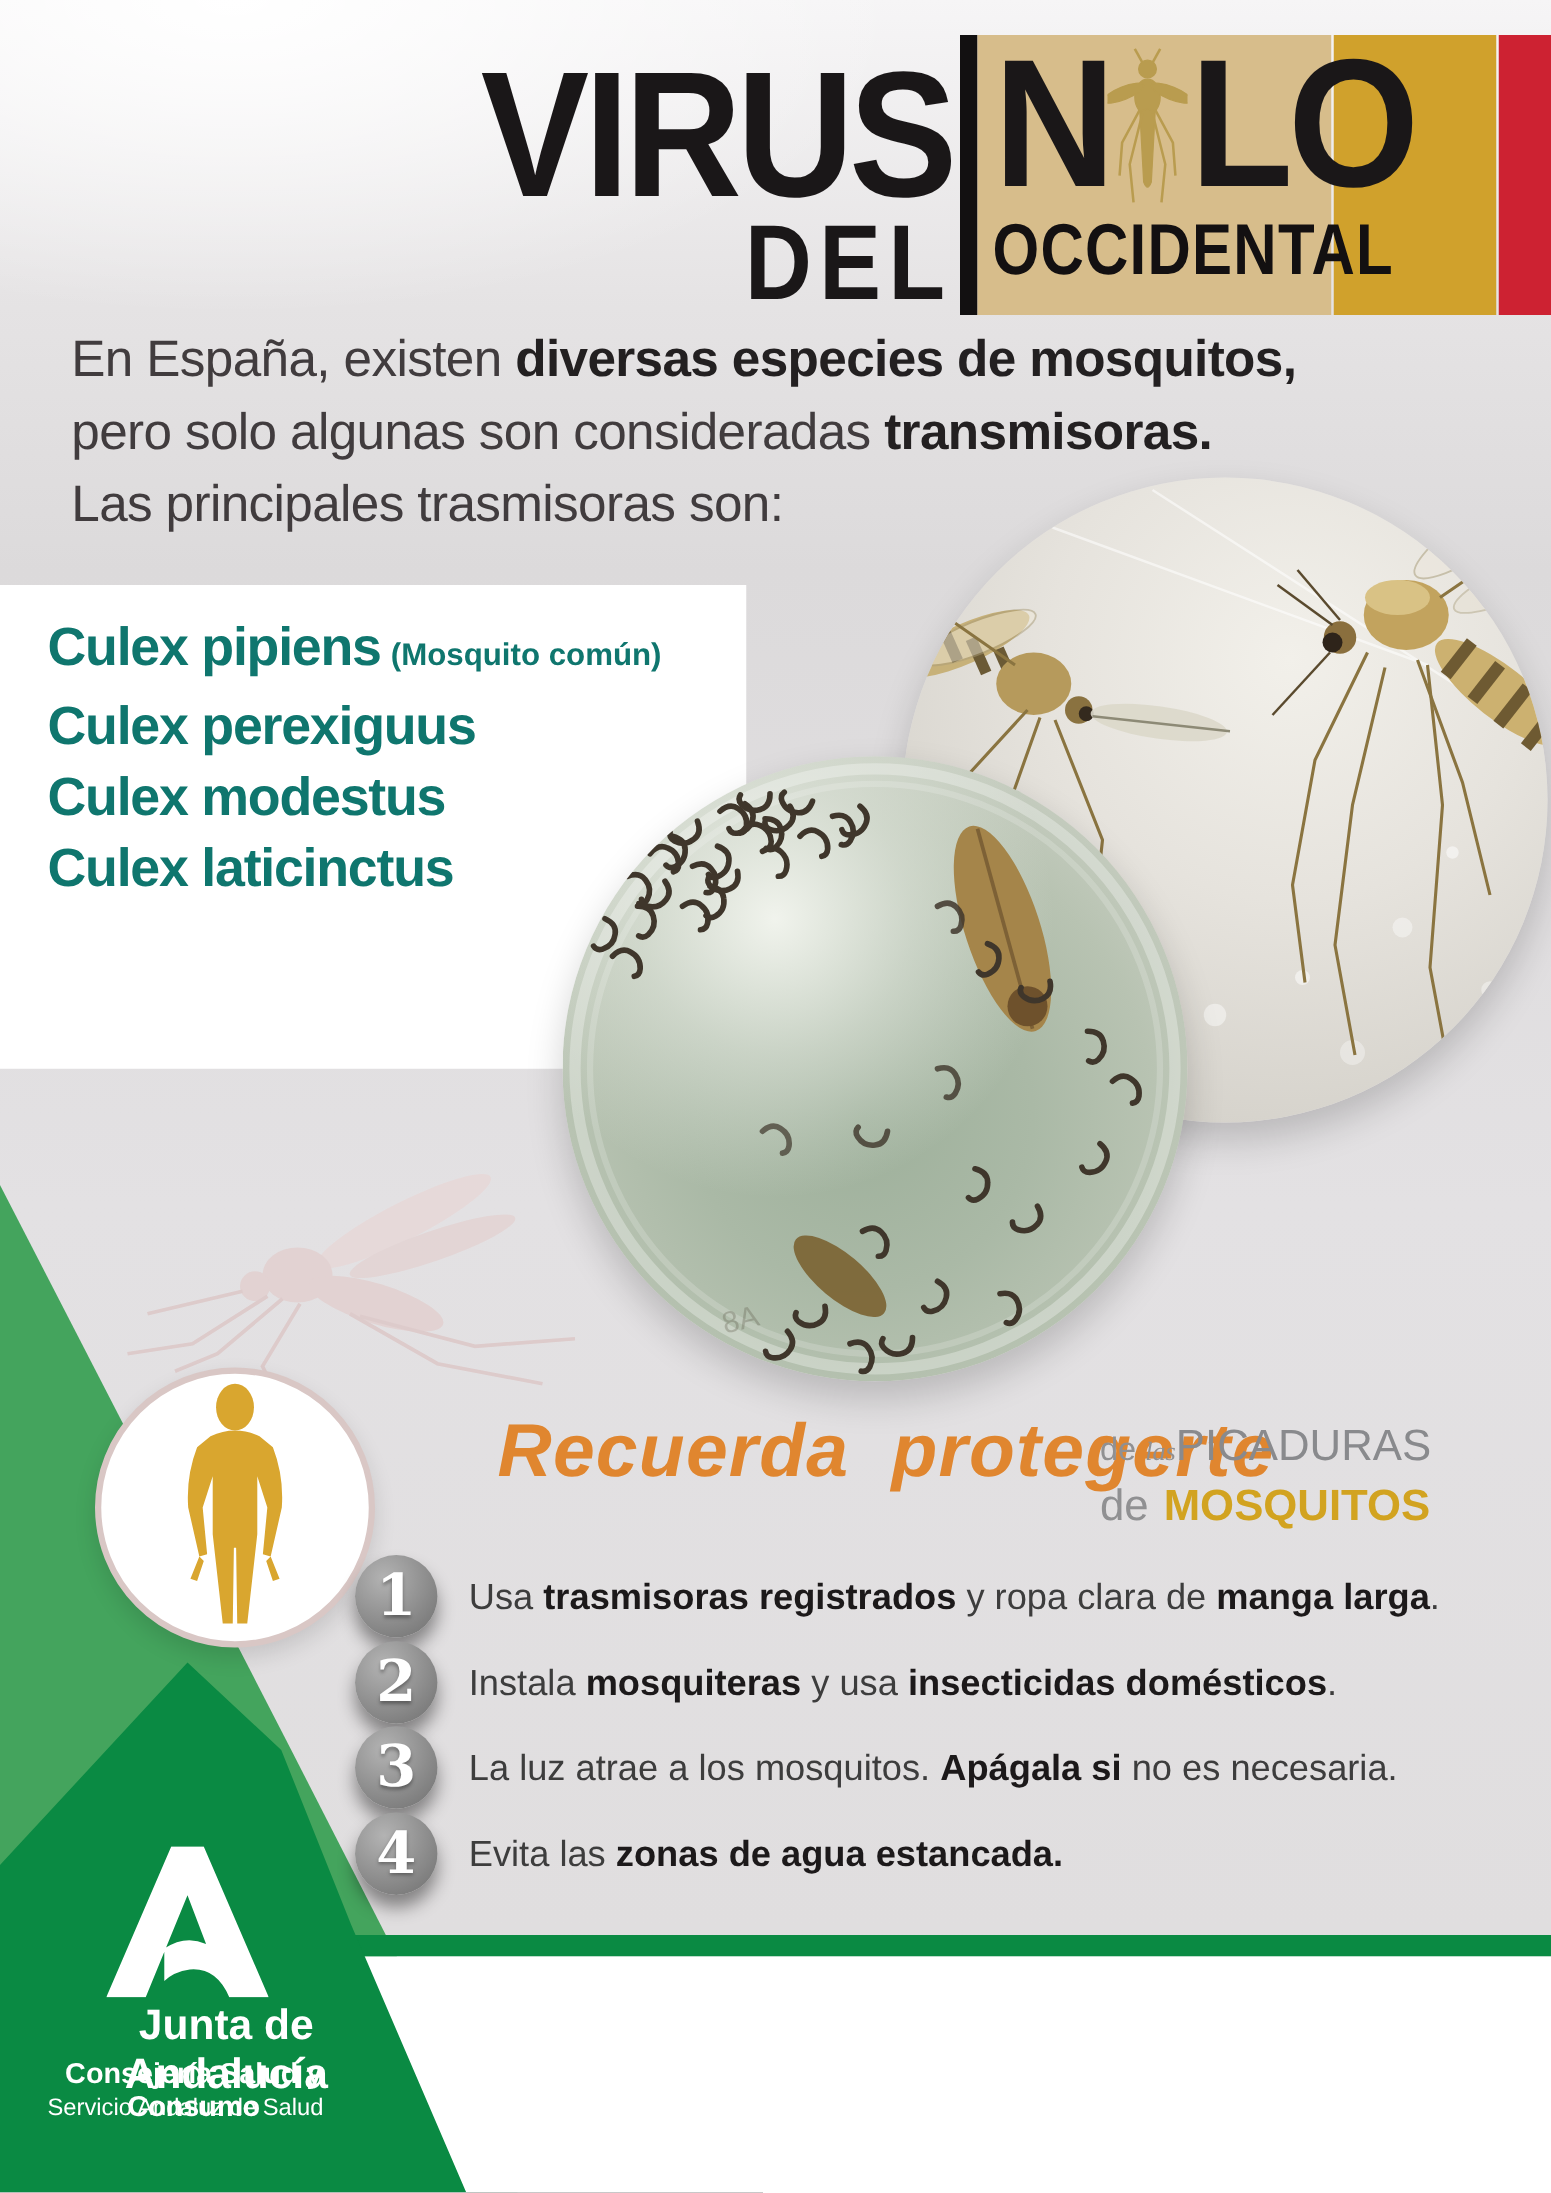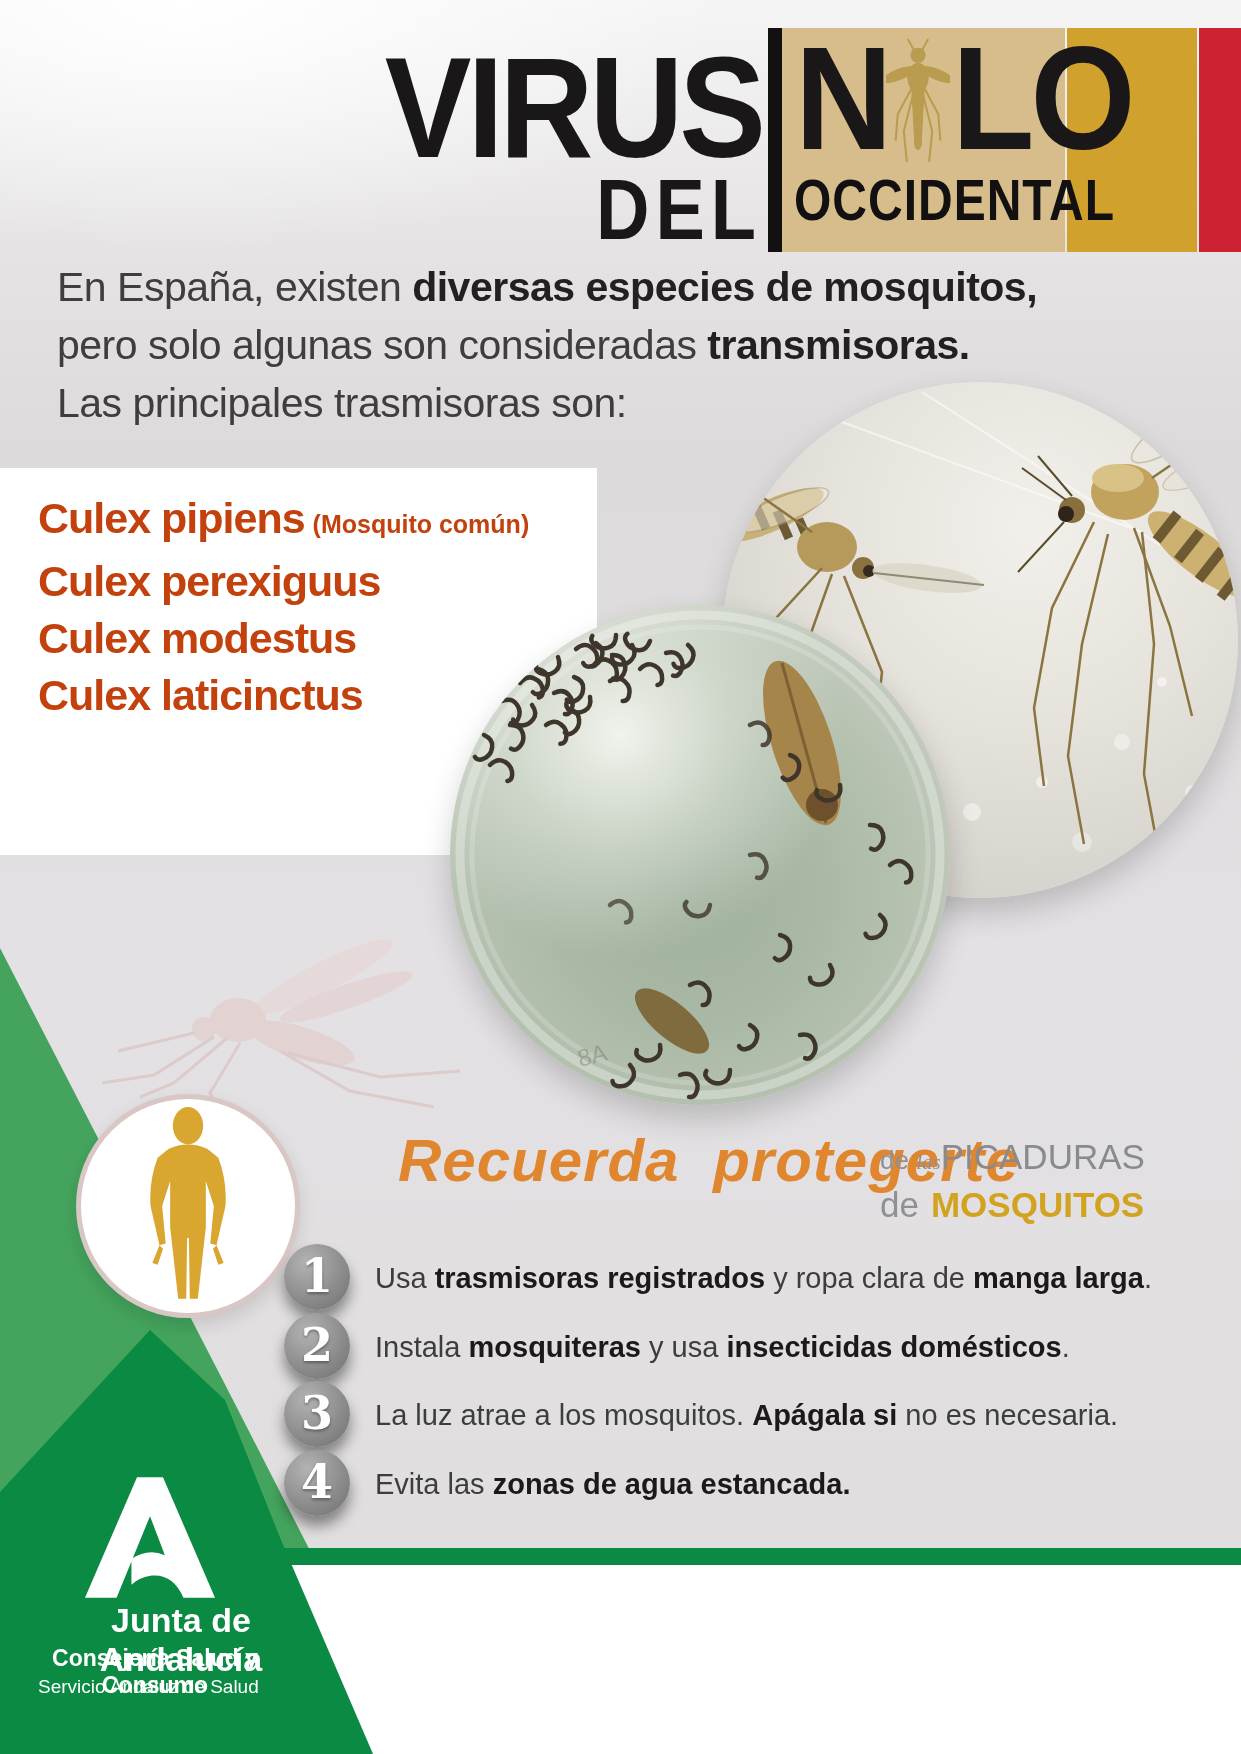--- a/index.html
+++ b/index.html
@@ -32,21 +32,21 @@
   
   .intro{
     left:57px; top:258px; width:1110px;
     font-size:41px; line-height:58px; color:#413c3e; letter-spacing:-0.5px;
   }
   .intro b{color:#232021; font-weight:700;}
 
   
   .species-box{left:0; top:468px; width:597px; height:387px; background:#ffffff;}
   .species-list{position:absolute; left:38px; top:22px;}
-  .species-line{font-size:43px; font-weight:700; color:#c2410c; line-height:57px; letter-spacing:-1px; white-space:nowrap;}
+  .species-line{font-size:43px; font-weight:700; color:#0f766e; line-height:57px; letter-spacing:-1px; white-space:nowrap;}
   .species-note{font-size:25px; letter-spacing:0; margin-left:8px;}
 
   
   .photo-circle{border-radius:50%; overflow:hidden; box-shadow:0 14px 30px rgba(0,0,0,.18);}
   .mosq-photo{left:722px; top:382px; width:516px; height:516px;
     background:radial-gradient(circle at 60% 28%, #f2f0ea 0%, #e6e3dd 40%, #d6d3cc 78%, #c9c6bf 100%);}
   .larvae-photo{left:450px; top:605px; width:500px; height:500px;
     background:
       radial-gradient(circle at 34% 26%, rgba(244,246,240,.95) 0%, rgba(230,234,226,.55) 22%, rgba(210,218,206,0) 45%),
       radial-gradient(circle at 48% 58%, #9eb09b 0%, #aab9a6 35%, #b8c3b2 60%, #ccd1c6 85%, #d8dad2 100%);}

